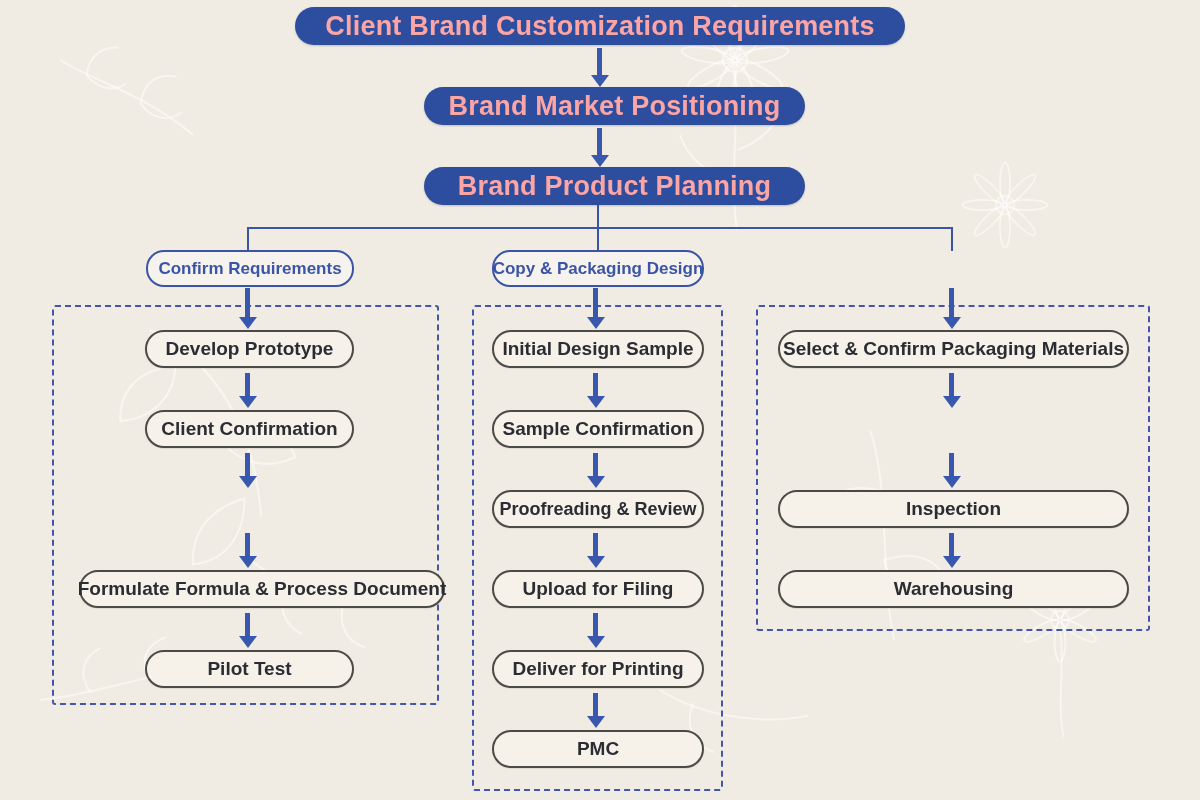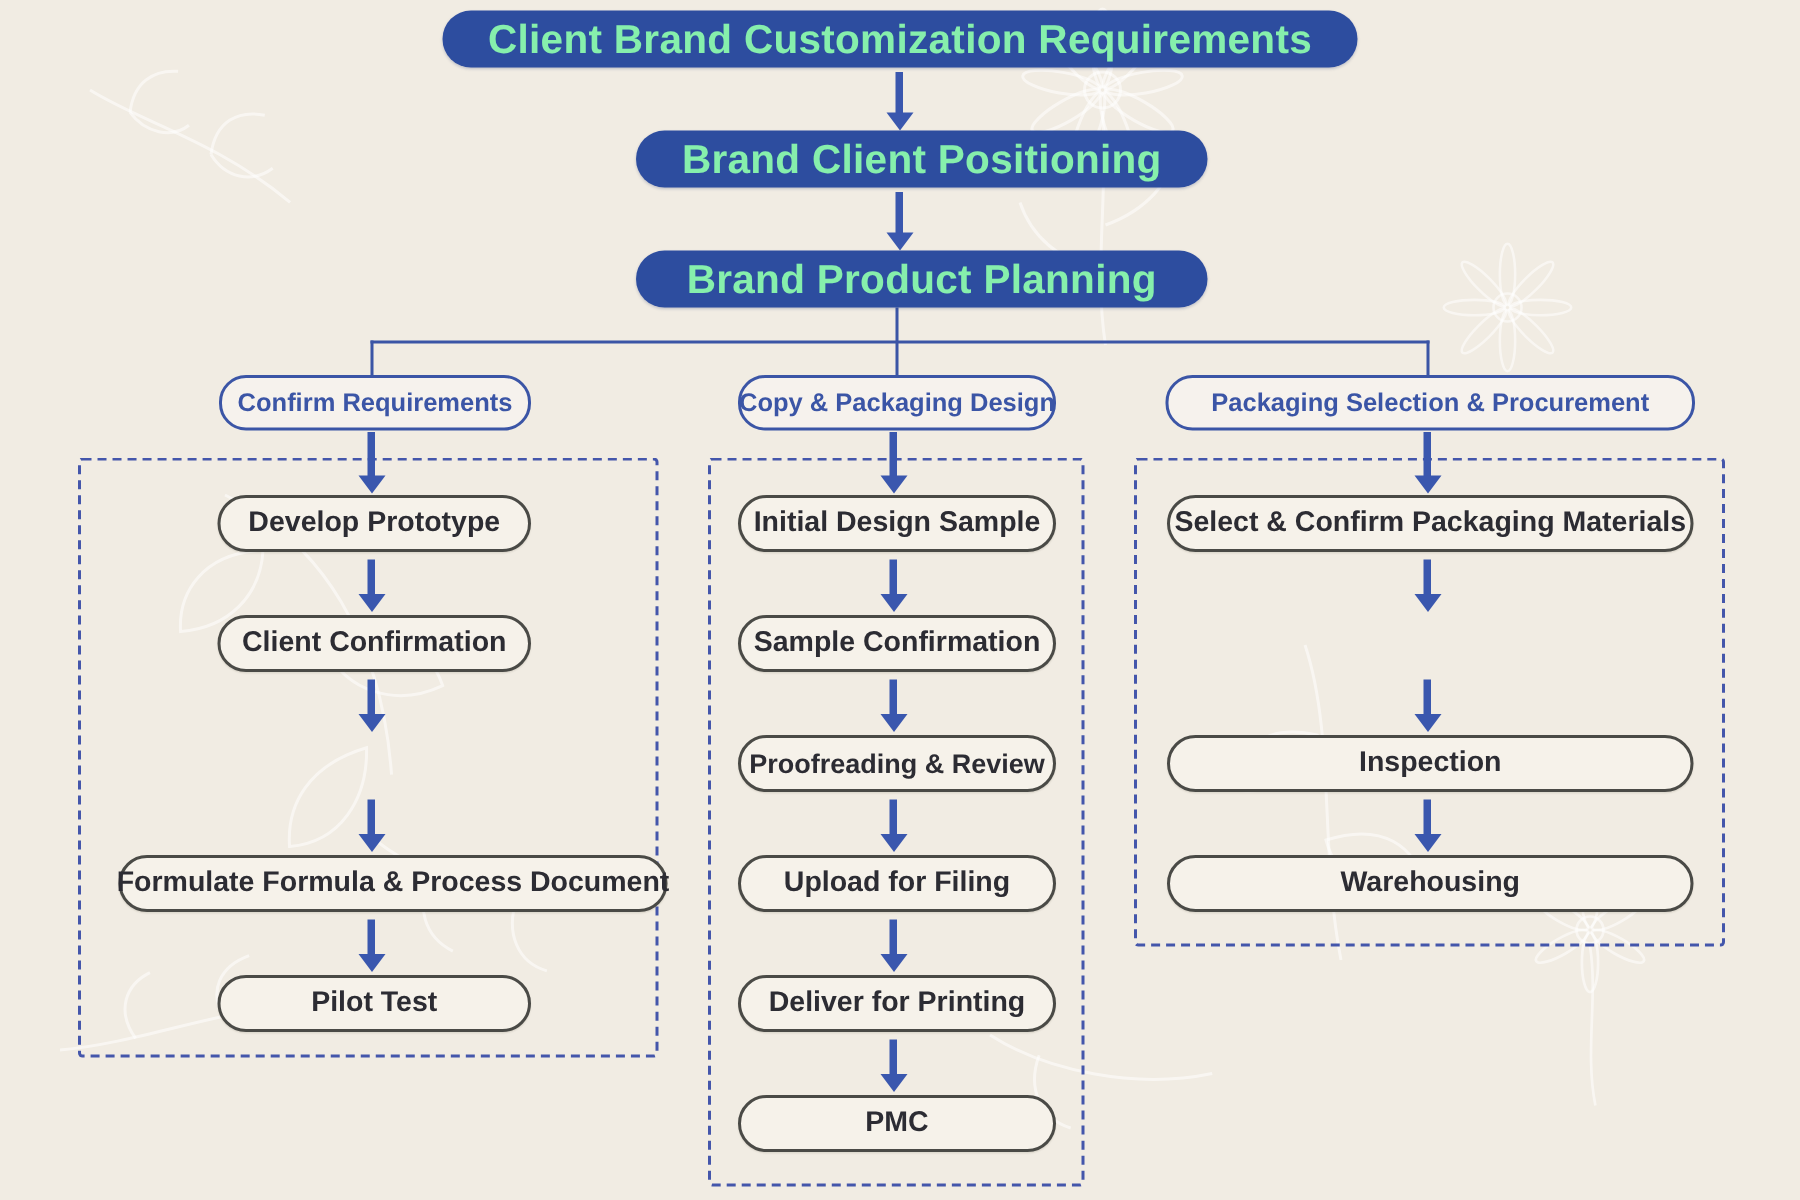--- a/index.html
+++ b/index.html
@@ -11,21 +11,21 @@
     position:relative;
     width:1200px;height:800px;
     background:#f1ece3;
     overflow:hidden;
   }
   .bg-art{position:absolute;inset:0;z-index:0;}
   
   .node-solid{
     position:absolute;z-index:2;
     background:#2d4d9f;
-    color:#86efac;
+    color:#fca5a5;
     border-radius:20px;
     display:flex;align-items:center;justify-content:center;
     font-size:27px;font-weight:600;letter-spacing:.2px;
     box-shadow:0 1px 2px rgba(40,60,120,.25);
     white-space:nowrap;
   }
   
   .node-outline-blue{
     position:absolute;z-index:2;
     border:2px solid #3b55a6;
@@ -151,34 +151,33 @@
     <g transform="translate(660,690) rotate(6)">
       <path d="M0,0 C 40,20 100,26 150,10"></path>
       <path d="M34,10 C 28,34 40,52 60,56"></path>
     </g>
   </svg>
 
   <div class="node-solid" style="left:295px;top:7px;width:610px;height:38px;">Client Brand Customization Requirements</div>
 
   <div class="varrow" style="left:597px;top:48px;height:28px;"></div>
 
-  <div class="node-solid" style="left:424px;top:87px;width:381px;height:38px;">Brand Client Positioning</div>
+  <div class="node-solid" style="left:424px;top:87px;width:381px;height:38px;">Brand Market Positioning</div>
 
   <div class="varrow" style="left:597px;top:128px;height:28px;"></div>
 
   <div class="node-solid" style="left:424px;top:167px;width:381px;height:38px;">Brand Product Planning</div>
 
   <div class="vline" style="left:597px;top:205px;height:46px;"></div>
   <div class="hline" style="left:247px;top:227px;width:706px;"></div>
   <div class="vline" style="left:247px;top:227px;height:24px;"></div>
   <div class="vline" style="left:951px;top:227px;height:24px;"></div>
 
   <div class="node-outline-blue" style="left:146px;top:250px;width:204px;height:33px;">Confirm Requirements</div>
   <div class="node-outline-blue" style="left:492px;top:250px;width:208px;height:33px;">Copy &amp; Packaging Design</div>
-  <div class="node-outline-blue" style="left:777px;top:250px;width:349px;height:33px;">Packaging Selection &amp; Procurement</div>
 
   <div class="varrow" style="left:245px;top:288px;height:30px;"></div>
   <div class="varrow" style="left:593px;top:288px;height:30px;"></div>
   <div class="varrow" style="left:949px;top:288px;height:30px;"></div>
 
   <div class="dashed-box" style="left:52px;top:305px;width:383px;height:396px;"></div>
   <div class="dashed-box" style="left:472px;top:305px;width:247px;height:482px;"></div>
   <div class="dashed-box" style="left:756px;top:305px;width:390px;height:322px;"></div>
 
   <div class="node-step" style="left:145px;top:330px;width:205px;height:34px;">Develop Prototype</div>

